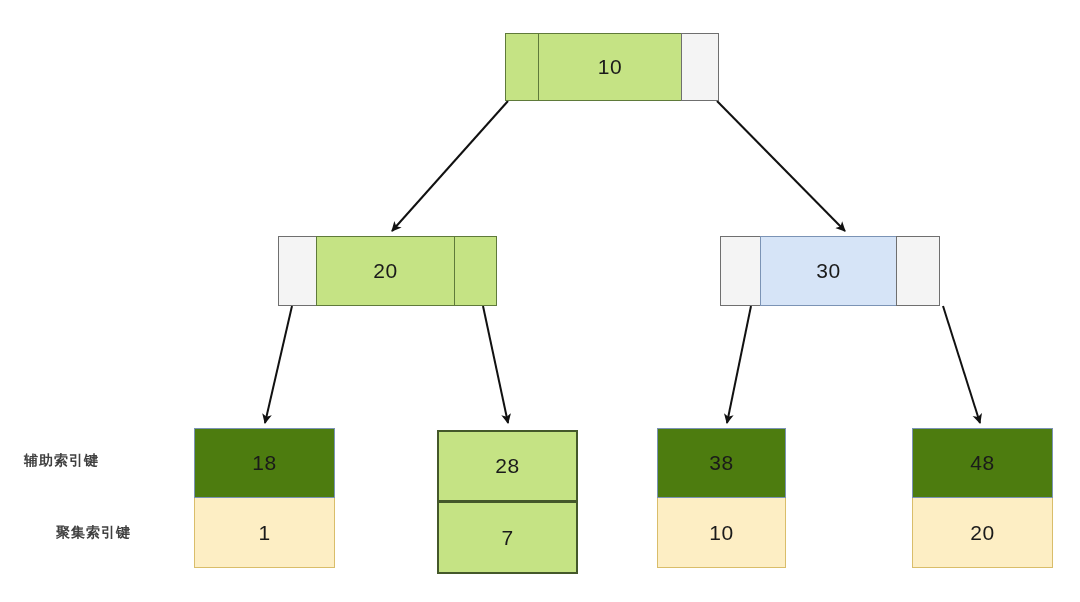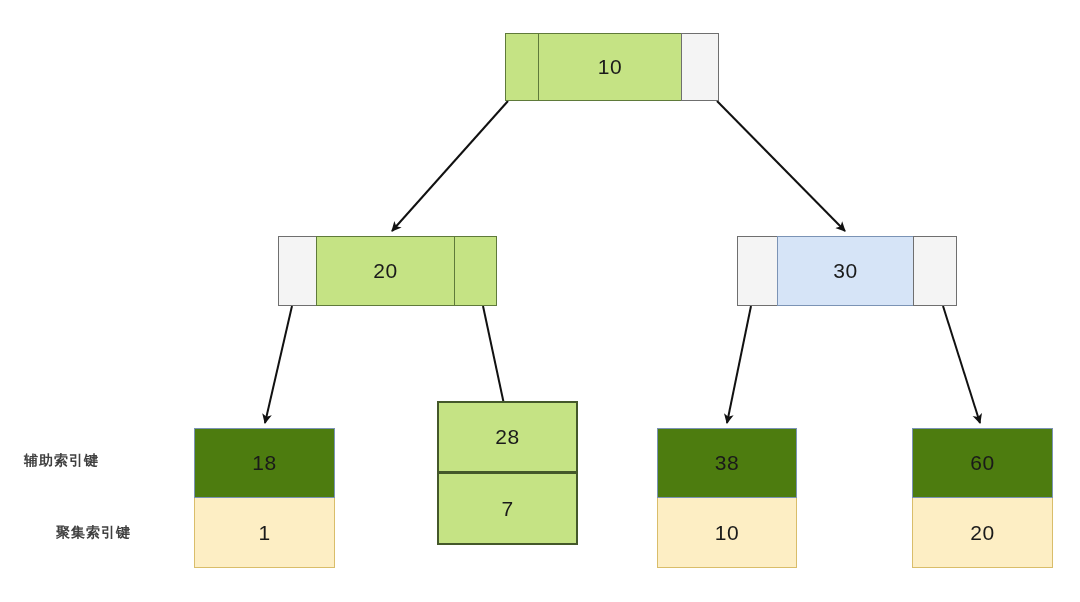--- a/index.html
+++ b/index.html
@@ -134,42 +134,42 @@
     <div class="cell green" style="width:145px; height:68px;">10</div>
     <div class="cell gray" style="width:38px; height:68px;"></div>
   </div>
 
   <div class="node node-index" style="left:278px; top:236px; width:219px; height:70px;">
     <div class="cell gray" style="width:39px; height:70px;"></div>
     <div class="cell green" style="width:139px; height:70px;">20</div>
     <div class="cell green" style="width:43px; height:70px;"></div>
   </div>
 
-  <div class="node node-index" style="left:737px; top:236px; width:220px; height:70px;">
+  <div class="node node-index" style="left:720px; top:236px; width:220px; height:70px;">
     <div class="cell gray" style="width:41px; height:70px;"></div>
     <div class="cell blue" style="width:137px; height:70px;">30</div>
     <div class="cell gray" style="width:44px; height:70px;"></div>
   </div>
 
   <div class="side-label" style="left:24px; top:452px;">辅助索引键</div>
   <div class="side-label" style="left:24px; top:524px;margin-left:32px;">聚集索引键</div>
 
   <div class="leaf" style="left:194px; top:428px; width:141px; height:140px;">
     <div class="row blue" style="height:70px;">18</div>
     <div class="row yellow" style="height:70px;">1</div>
   </div>
 
-  <div class="leaf leaf-green" style="left:437px; top:401px; width:141px; height:144px;">
+  <div class="leaf leaf-green" style="left:437px; top:430px; width:141px; height:144px;">
     <div class="row green" style="height:72px;">28</div>
     <div class="row green" style="height:72px;">7</div>
   </div>
 
-  <div class="leaf" style="left:657px; top:428px; width:140px; height:140px;">
+  <div class="leaf" style="left:657px; top:428px; width:129px; height:140px;">
     <div class="row blue" style="height:70px;">38</div>
     <div class="row yellow" style="height:70px;">10</div>
   </div>
 
   <div class="leaf" style="left:912px; top:428px; width:141px; height:140px;">
-    <div class="row blue" style="height:70px;">60</div>
+    <div class="row blue" style="height:70px;">48</div>
     <div class="row yellow" style="height:70px;">20</div>
   </div>
 
 </div>
 
 </body></html>

